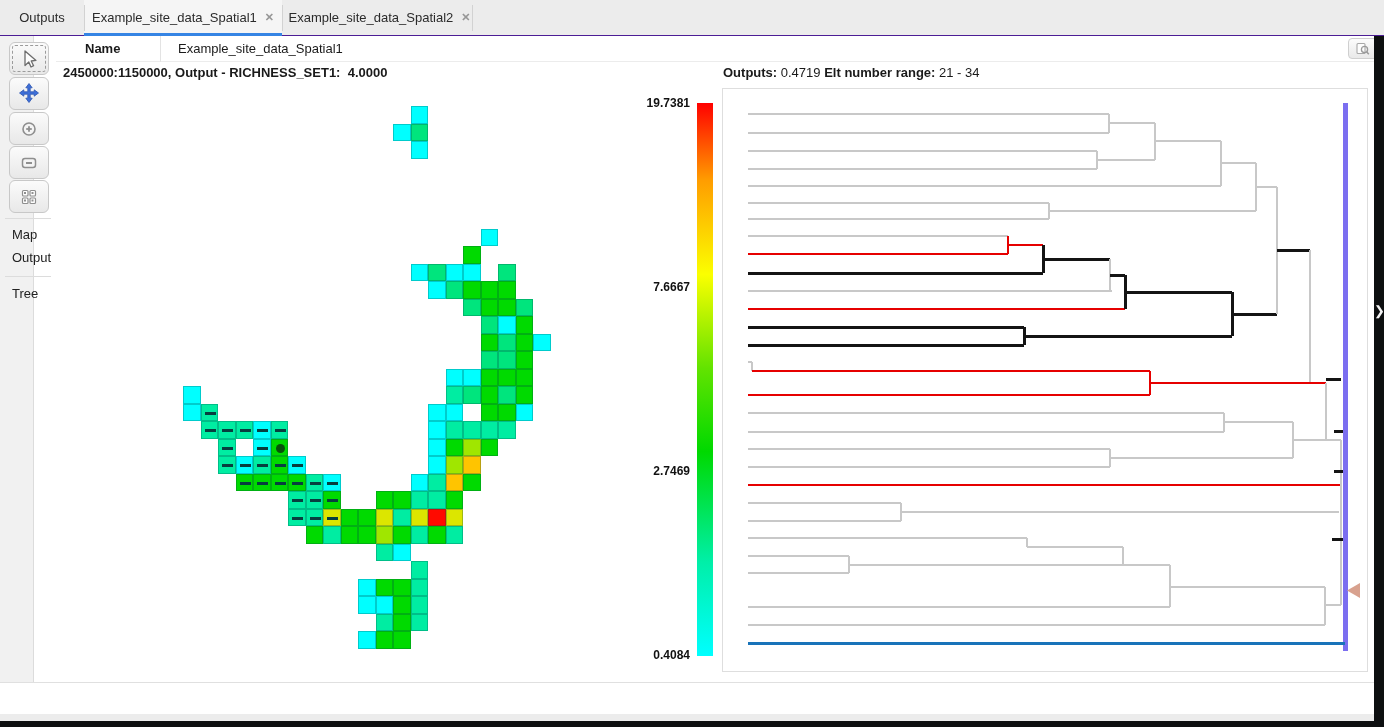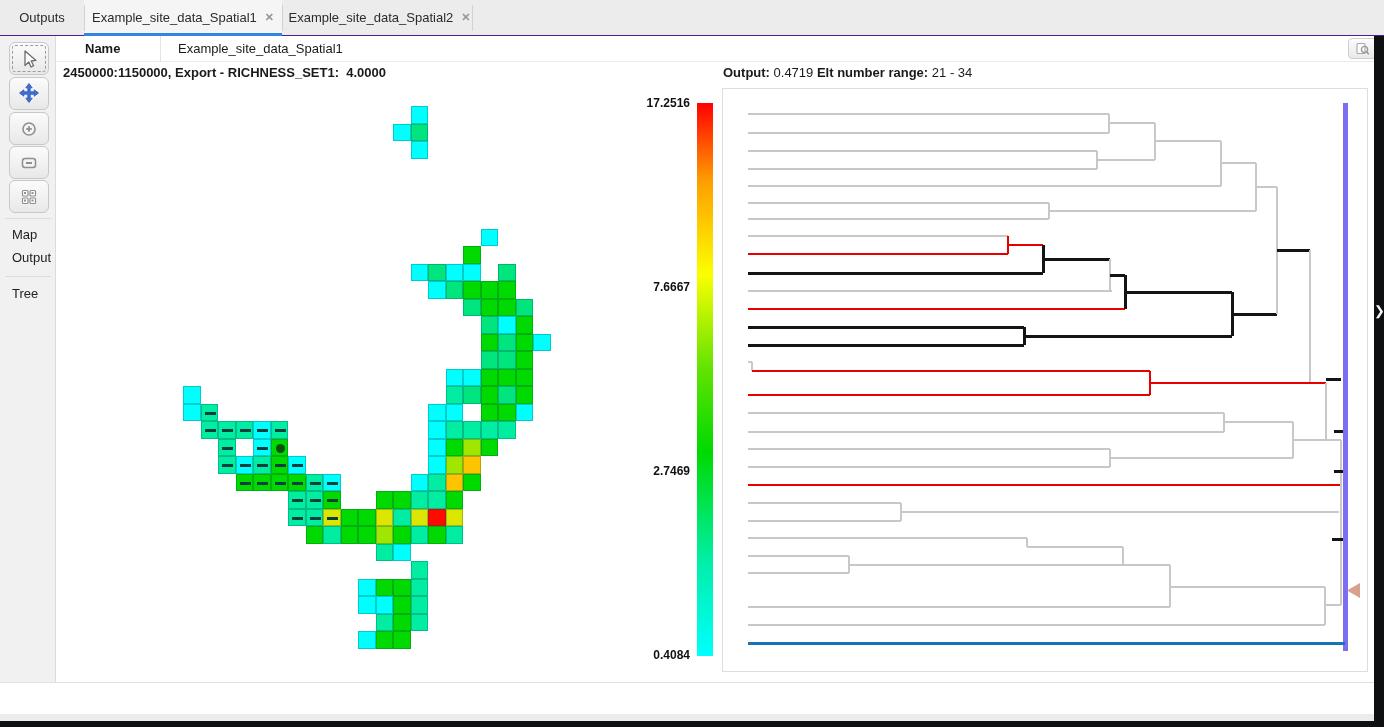--- a/index.html
+++ b/index.html
@@ -20,21 +20,21 @@
   #namerow { left:56px; top:36px; width:1328px; height:26px; background:#ffffff;
              border-bottom:1px solid #ececec; }
   #name-label { position:absolute; left:29px; top:5px; font-size:13px; font-weight:bold; }
   #name-divider { position:absolute; left:104px; top:0; width:1px; height:26px; background:#e3e3e3; }
   #name-value { position:absolute; left:122px; top:5px; font-size:13px; }
   #name-tool-btn { position:absolute; left:1292px; top:2px; width:30px; height:21px;
                    background:linear-gradient(#fcfcfc,#e9e9e9); border:1px solid #cfcfcf;
                    border-radius:4px; display:flex; align-items:center; justify-content:center; }
 
   
-  #toolcol { left:0; top:36px; width:56px; height:646px; background:#f1f1f1;
+  #toolcol { left:0; top:36px; width:34px; height:646px; background:#f1f1f1;
              border-right:1px solid #dcdcdc; }
   .toolbtn { position:absolute; left:9px; width:40px; height:33px; border-radius:6px;
              background:linear-gradient(#fbfbfb,#e8e8e8); border:1px solid #c8c8c8;
              display:flex; align-items:center; justify-content:center; }
   .toolbtn.selected { outline:1px dashed #9b9b9b; outline-offset:-4px; }
   .toolsep { position:absolute; left:5px; width:46px; height:1px; background:#dcdcdc; }
   .toollink { position:absolute; left:12px; font-size:13px; color:#222; }
 
   
   #mainbg { left:56px; top:62px; width:1318px; height:620px; background:#fff; }
@@ -140,26 +140,26 @@
   <div class="toolsep" style="top:182px;"></div>
   <div class="toollink" style="top:191px;">Map</div>
   <div class="toollink" style="top:214px;">Output</div>
   <div class="toolsep" style="top:240px;"></div>
   <div class="toollink" style="top:250px;">Tree</div>
 </div>
 
 <div id="mainbg" class="abs"></div>
 
 <div id="map-status">
-  <span>2450000:1150000, Export - RICHNESS_SET1:</span>
+  <span>2450000:1150000, Output - RICHNESS_SET1:</span>
   <span class="val">&nbsp;<span>4.0000</span></span>
 </div>
 
 <div id="tree-status">
-  <b>Output:</b>
+  <b>Outputs:</b>
   <span>0.4719</span>
   <b>Elt number range:</b>
   <span>21 - 34</span>
 </div>
 
 <div id="tree-box" class="abs"></div>
 
 <div id="map-cells">
     <div class="cell" style="left: 410.5px; top: 106px; width: 17.5px; height: 17.5px; background: rgb(0, 255, 255);"></div>
     <div class="cell" style="left: 393px; top: 123.5px; width: 17.5px; height: 17.5px; background: rgb(0, 255, 255);"></div>
@@ -337,21 +337,21 @@
     <div class="cell" style="left: 375.5px; top: 613.5px; width: 17.5px; height: 17.5px; background: rgb(0, 237, 162);"></div>
     <div class="cell" style="left: 393px; top: 613.5px; width: 17.5px; height: 17.5px; background: rgb(0, 218, 0);"></div>
     <div class="cell" style="left: 410.5px; top: 613.5px; width: 17.5px; height: 17.5px; background: rgb(0, 237, 162);"></div>
     <div class="cell" style="left: 358px; top: 631px; width: 17.5px; height: 17.5px; background: rgb(0, 255, 255);"></div>
     <div class="cell" style="left: 375.5px; top: 631px; width: 17.5px; height: 17.5px; background: rgb(0, 218, 0);"></div>
     <div class="cell" style="left: 393px; top: 631px; width: 17.5px; height: 17.5px; background: rgb(0, 218, 0);"></div>
   </div>
 
 <div id="scalebar" class="abs"></div>
 <div id="scale-labels">
-    <div class="scale-label" style="top: 96px;">17.2516</div>
+    <div class="scale-label" style="top: 96px;">19.7381</div>
     <div class="scale-label" style="top: 280px;">7.6667</div>
     <div class="scale-label" style="top: 464px;">2.7469</div>
     <div class="scale-label" style="top: 648px;">0.4084</div>
   </div>
 
 <svg id="tree-svg" class="abs" width="1384" height="727" viewBox="0 0 1384 727" style="left:0;top:0;pointer-events:none;">
     <line x1="748" y1="114" x2="1109" y2="114" stroke="#c8c8c8" stroke-width="1.8" shape-rendering="crispEdges"></line>
     <line x1="748" y1="133" x2="1109" y2="133" stroke="#c8c8c8" stroke-width="1.8" shape-rendering="crispEdges"></line>
     <line x1="1109" y1="114" x2="1109" y2="133" stroke="#c8c8c8" stroke-width="1.8" shape-rendering="crispEdges"></line>
     <line x1="1109" y1="123" x2="1155" y2="123" stroke="#c8c8c8" stroke-width="1.8" shape-rendering="crispEdges"></line>

